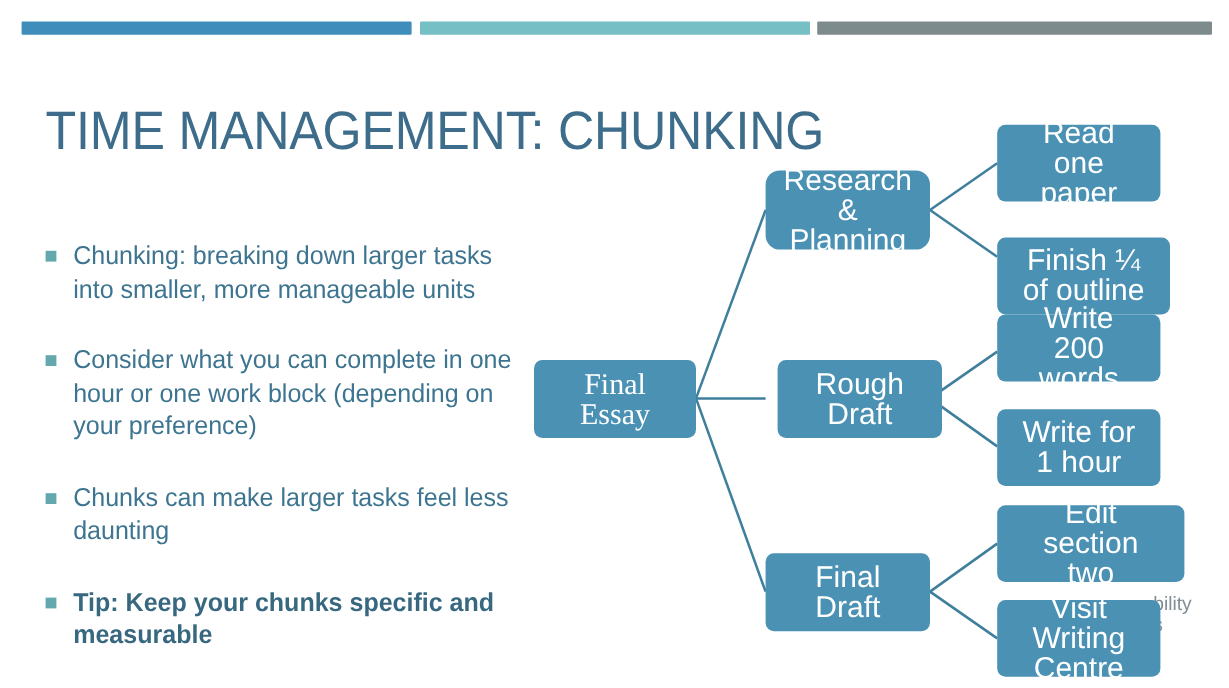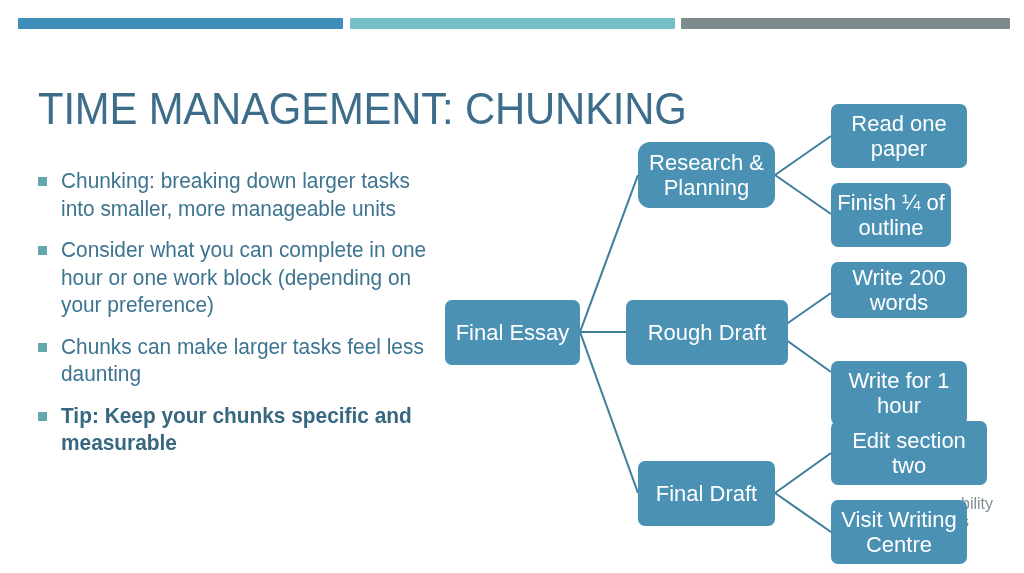--- a/index.html
+++ b/index.html
@@ -48,20 +48,21 @@
   .bullets {
     position: absolute;
     left: 38px;
     top: 168px;
     width: 412px;
   }
   .bullet-row {
     display: flex;
     align-items: flex-start;
     margin-bottom: 14px;
+    margin-top: 32px;
   }
   .bullet-marker {
     width: 9px;
     height: 9px;
     background: #62a8ad;
     flex: 0 0 auto;
     margin-top: 9px;
     margin-right: 14px;
   }
   .bullet-text {
@@ -85,24 +86,24 @@
 
   .node {
     position: absolute;
     background: #4a91b4;
     border-radius: 7px;
     color: #ffffff;
     display: flex;
     align-items: center;
     justify-content: center;
     text-align: center;
-    font-size: 22px;
+    font-size: 25px;
     line-height: 25px;
     font-family: "Liberation Sans", sans-serif;
-    padding: 0 6px;
+    padding: 0 16px;
     box-sizing: border-box;
   }
 
   .ghost-text {
     position: absolute;
     color: #808e93;
     font-size: 16px;
     line-height: 18px;
     font-family: "Liberation Sans", sans-serif;
     text-align: left;
@@ -154,45 +155,45 @@
 
       <path d="M775,493 L831,453"></path>
       <path d="M775,493 L831,532"></path>
     </g>
   </svg>
 </div>
 
 <div class="ghost-text" style="left:961px; top:495px;">bility</div>
 <div class="ghost-text" style="left:961px; top:513px;">s</div>
 
-<div class="node" style="left:445px; top:300px; width:135px; height:65px;">
+<div class="node" style="left:445px; top:300px; width:135px; height:65px;font-family:Liberation Serif, serif;">
   <span>Final Essay</span>
 </div>
 
 <div class="node" style="left:638px; top:142px; width:137px; height:66px;border-radius:12px;">
   <span>Research &amp; Planning</span>
 </div>
-<div class="node" style="left:626px; top:300px; width:162px; height:65px;justify-content:center;">
+<div class="node" style="left:648px; top:300px; width:137px; height:65px;justify-content:center;">
   <span>Rough Draft</span>
 </div>
 <div class="node" style="left:638px; top:461px; width:137px; height:65px;">
   <span>Final Draft</span>
 </div>
 
 <div class="node" style="left:831px; top:104px; width:136px; height:64px;">
   <span>Read one paper</span>
 </div>
-<div class="node" style="left:831px; top:183px; width:120px; height:64px;">
+<div class="node" style="left:831px; top:198px; width:144px; height:64px;">
   <span>Finish ¼ of outline</span>
 </div>
 
 <div class="node" style="left:831px; top:262px; width:136px; height:56px;">
   <span>Write 200 words</span>
 </div>
-<div class="node" style="left:831px; top:341px; width:136px; height:64px;margin-top:20px;">
+<div class="node" style="left:831px; top:341px; width:136px; height:64px;">
   <span>Write for 1 hour</span>
 </div>
 
 <div class="node" style="left:831px; top:421px; width:156px; height:64px;">
   <span>Edit section two</span>
 </div>
 <div class="node" style="left:831px; top:500px; width:136px; height:64px;">
   <span>Visit Writing Centre</span>
 </div>
 

